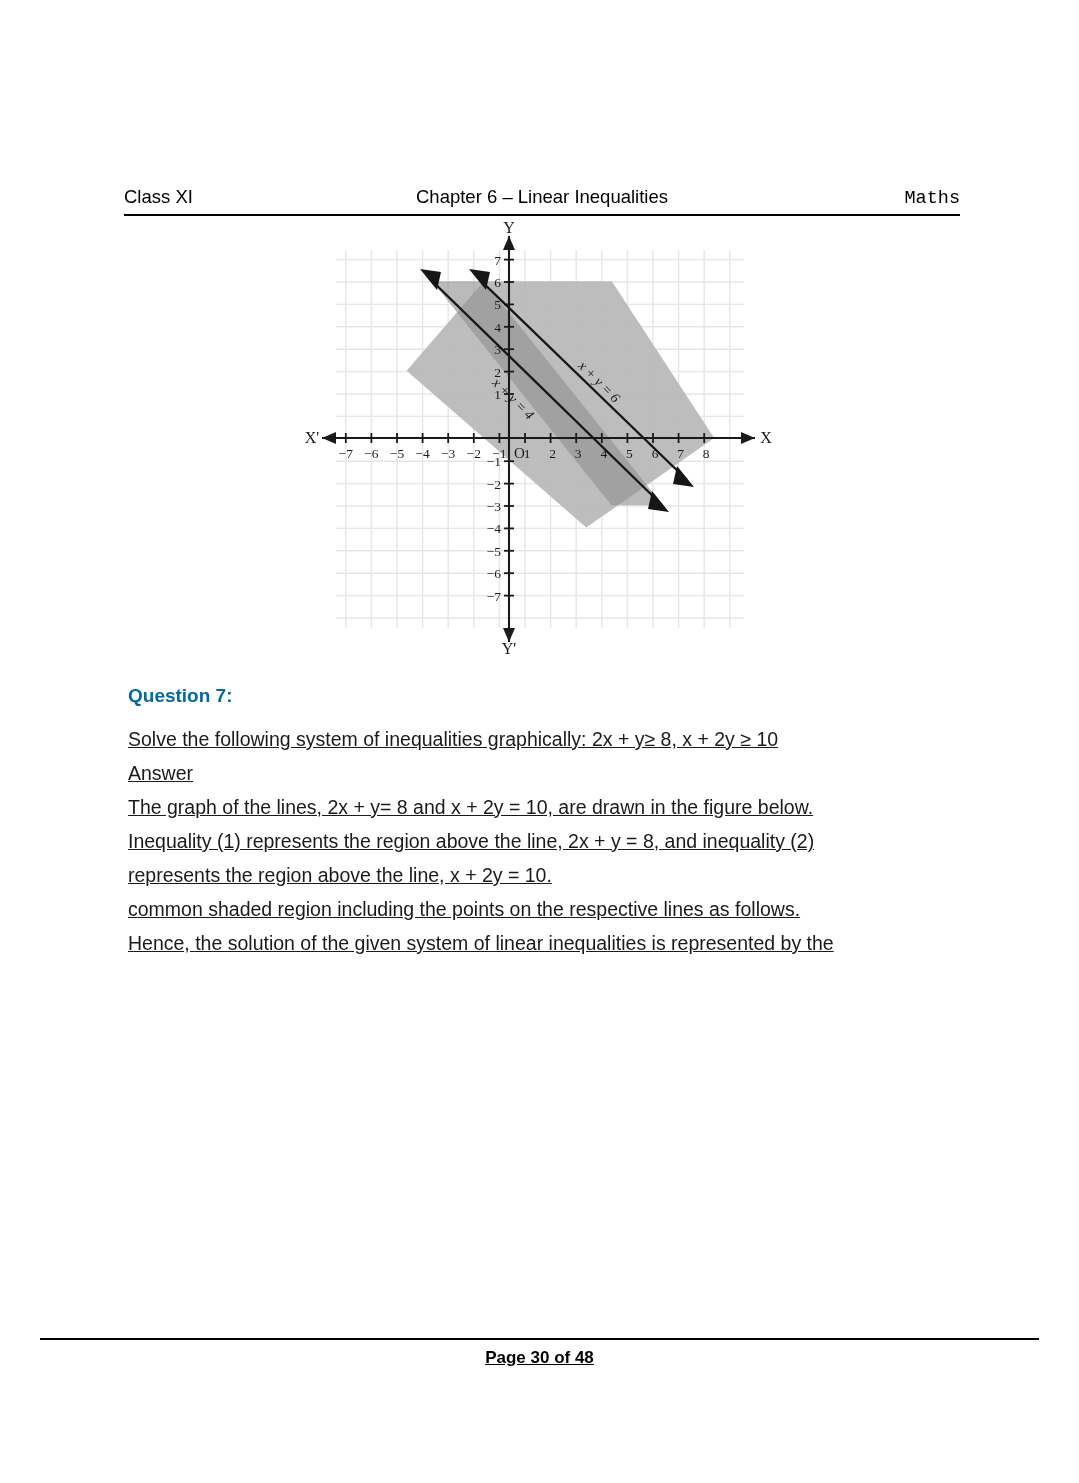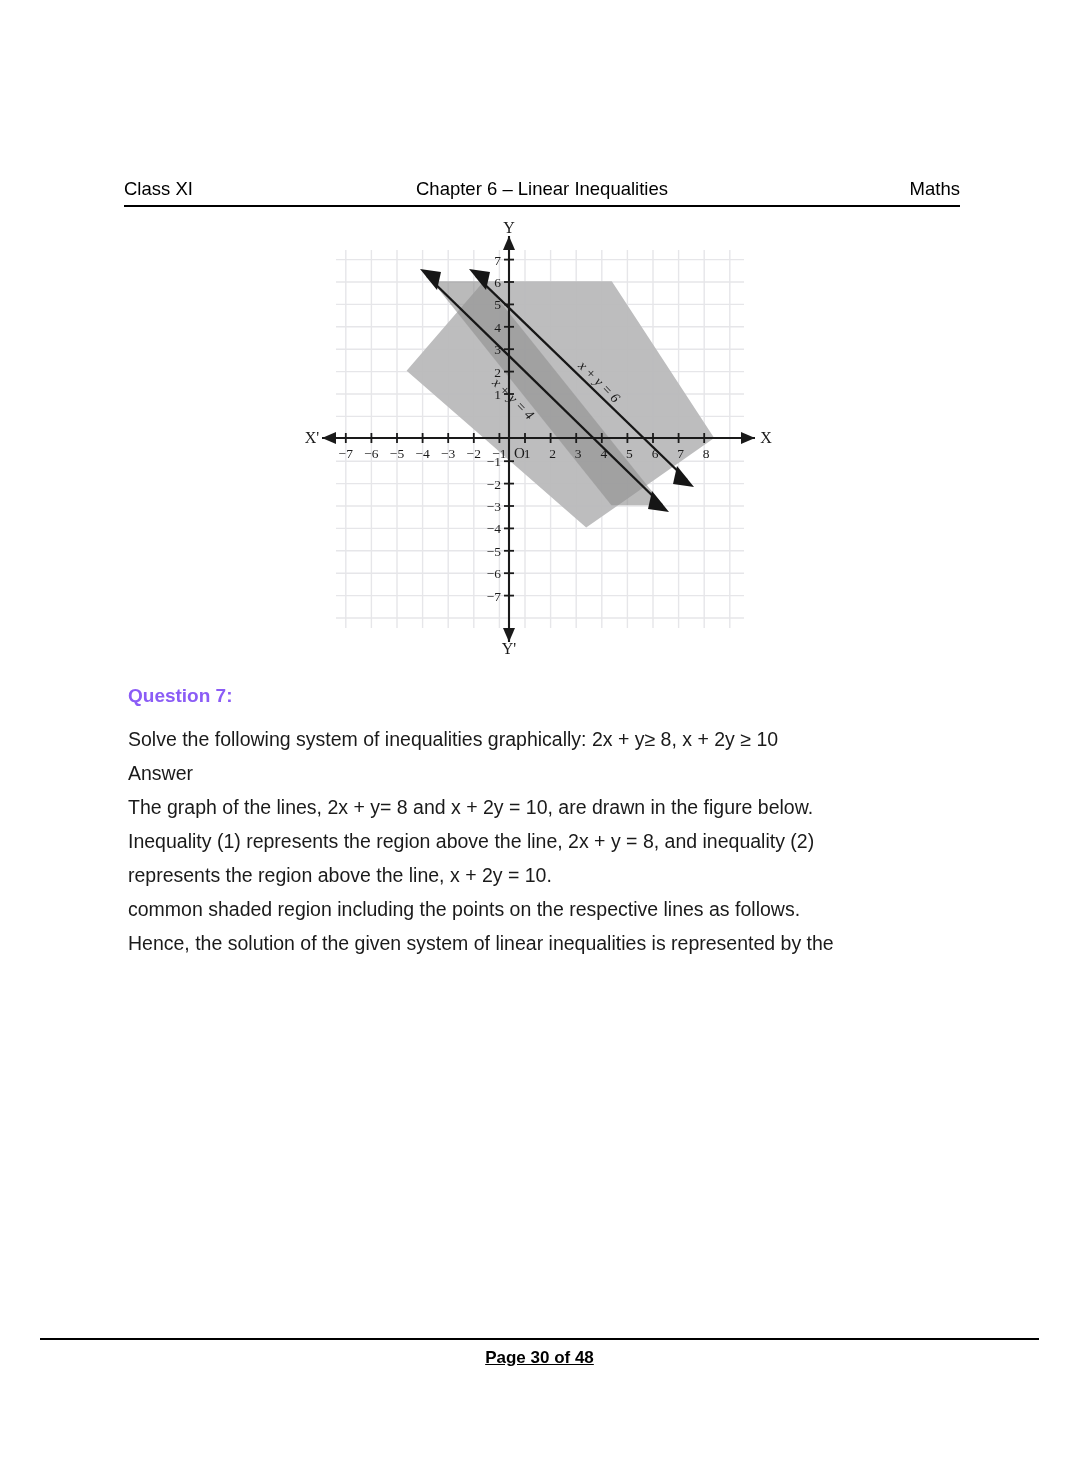--- a/index.html
+++ b/index.html
@@ -22,22 +22,22 @@
     left: 124px;
     top: 178px;
     width: 836px;
     border-bottom: 2px solid #000000;
     padding-bottom: 5px;
     display: flex;
     align-items: baseline;
     font-size: 18.5px;
   }
   .hdr-left  { width: 200px; text-align: left; }
-  .hdr-mid   { flex: 1; text-align: center; }
-  .hdr-right { width: 200px; text-align: right; }
+  .hdr-mid   { flex: 1; text-align: center; margin-top: 8px; }
+  .hdr-right { width: 200px; text-align: right; font-family: Liberation Mono, monospace; }
 
   
   .figure-wrap {
     position: absolute;
     left: 0;
     top: 222px;
     width: 1079px;
     height: 432px;
   }
   .graph-svg { display: block; margin: 0 auto; }
@@ -45,29 +45,30 @@
   
   .content {
     position: absolute;
     left: 128px;
     top: 686px;
     width: 800px;
   }
   .q-title {
     font-size: 19px;
     font-weight: bold;
-    color: #8b5cf6;
+    color: #0369a1;
     margin: 0 0 15px 0;
     line-height: 1.1;
   }
   .para {
     font-size: 19.5px;
     line-height: 34px;
     margin: 0;
     color: #1a1a1a;
+    text-decoration: underline;
   }
   .blk { margin-bottom: 0px; }
 
   
   .page-footer {
     position: absolute;
     left: 40px;
     top: 1338px;
     width: 999px;
     border-top: 2px solid #000000;

